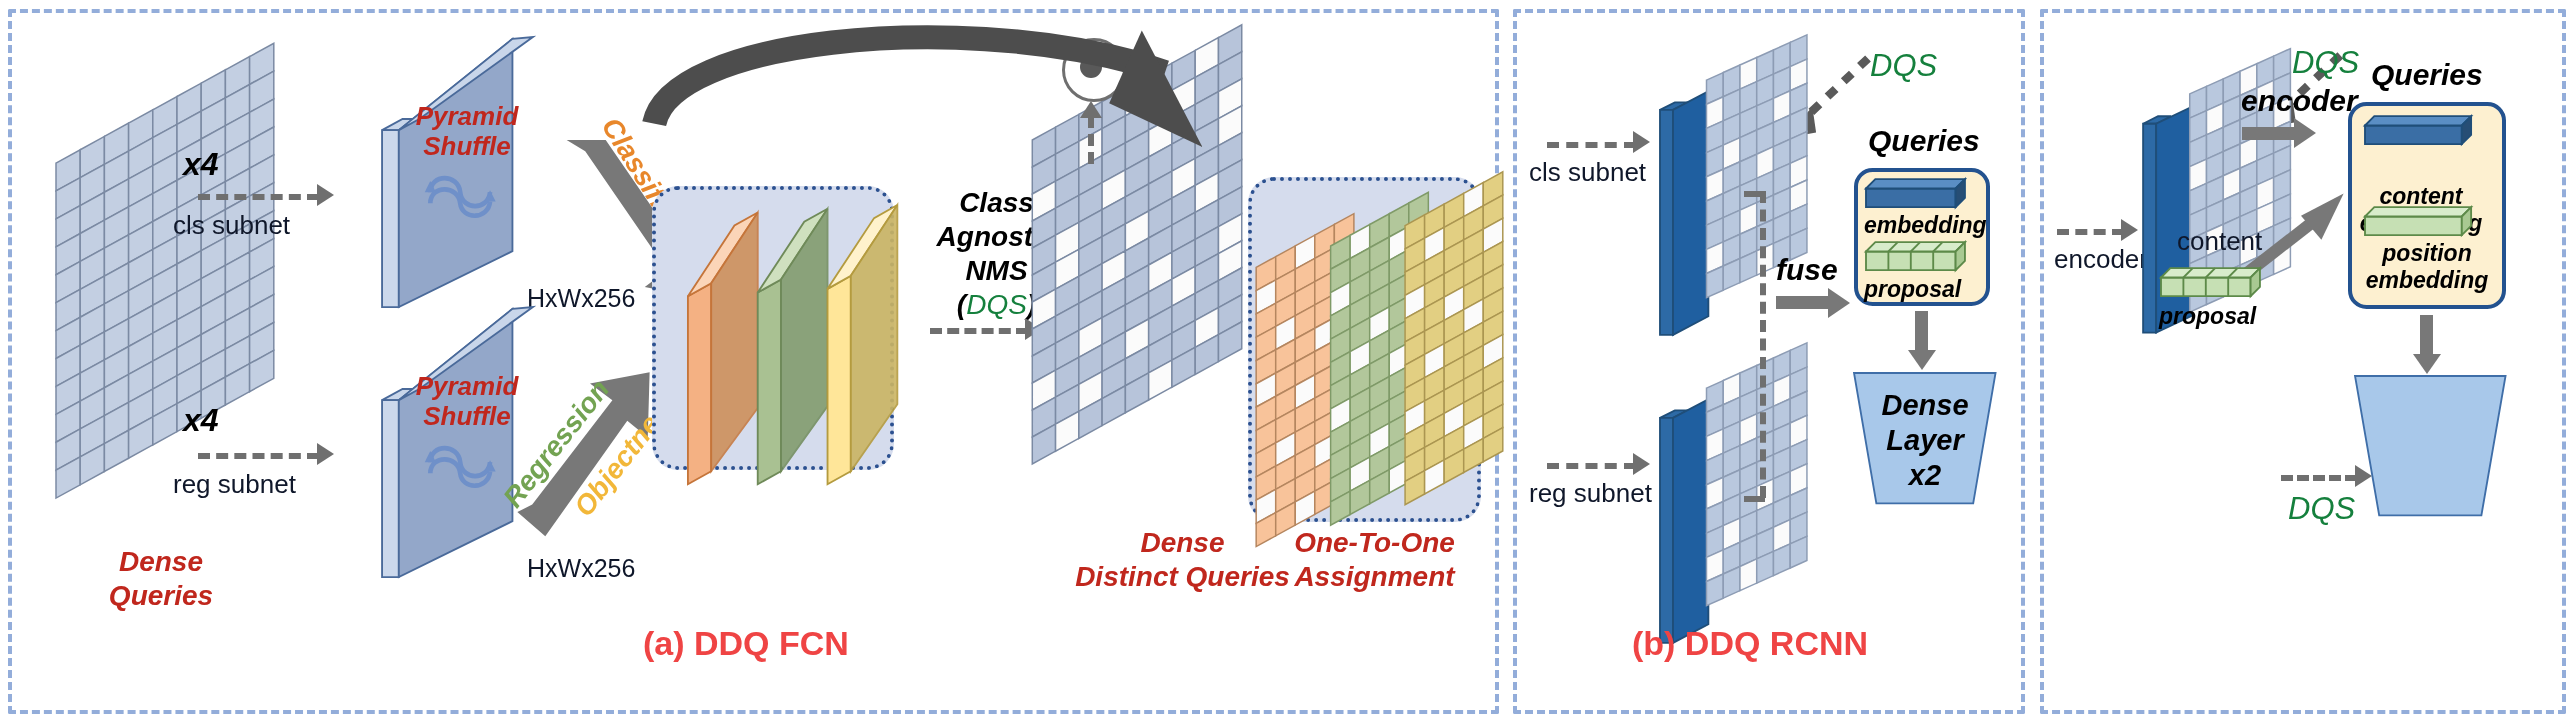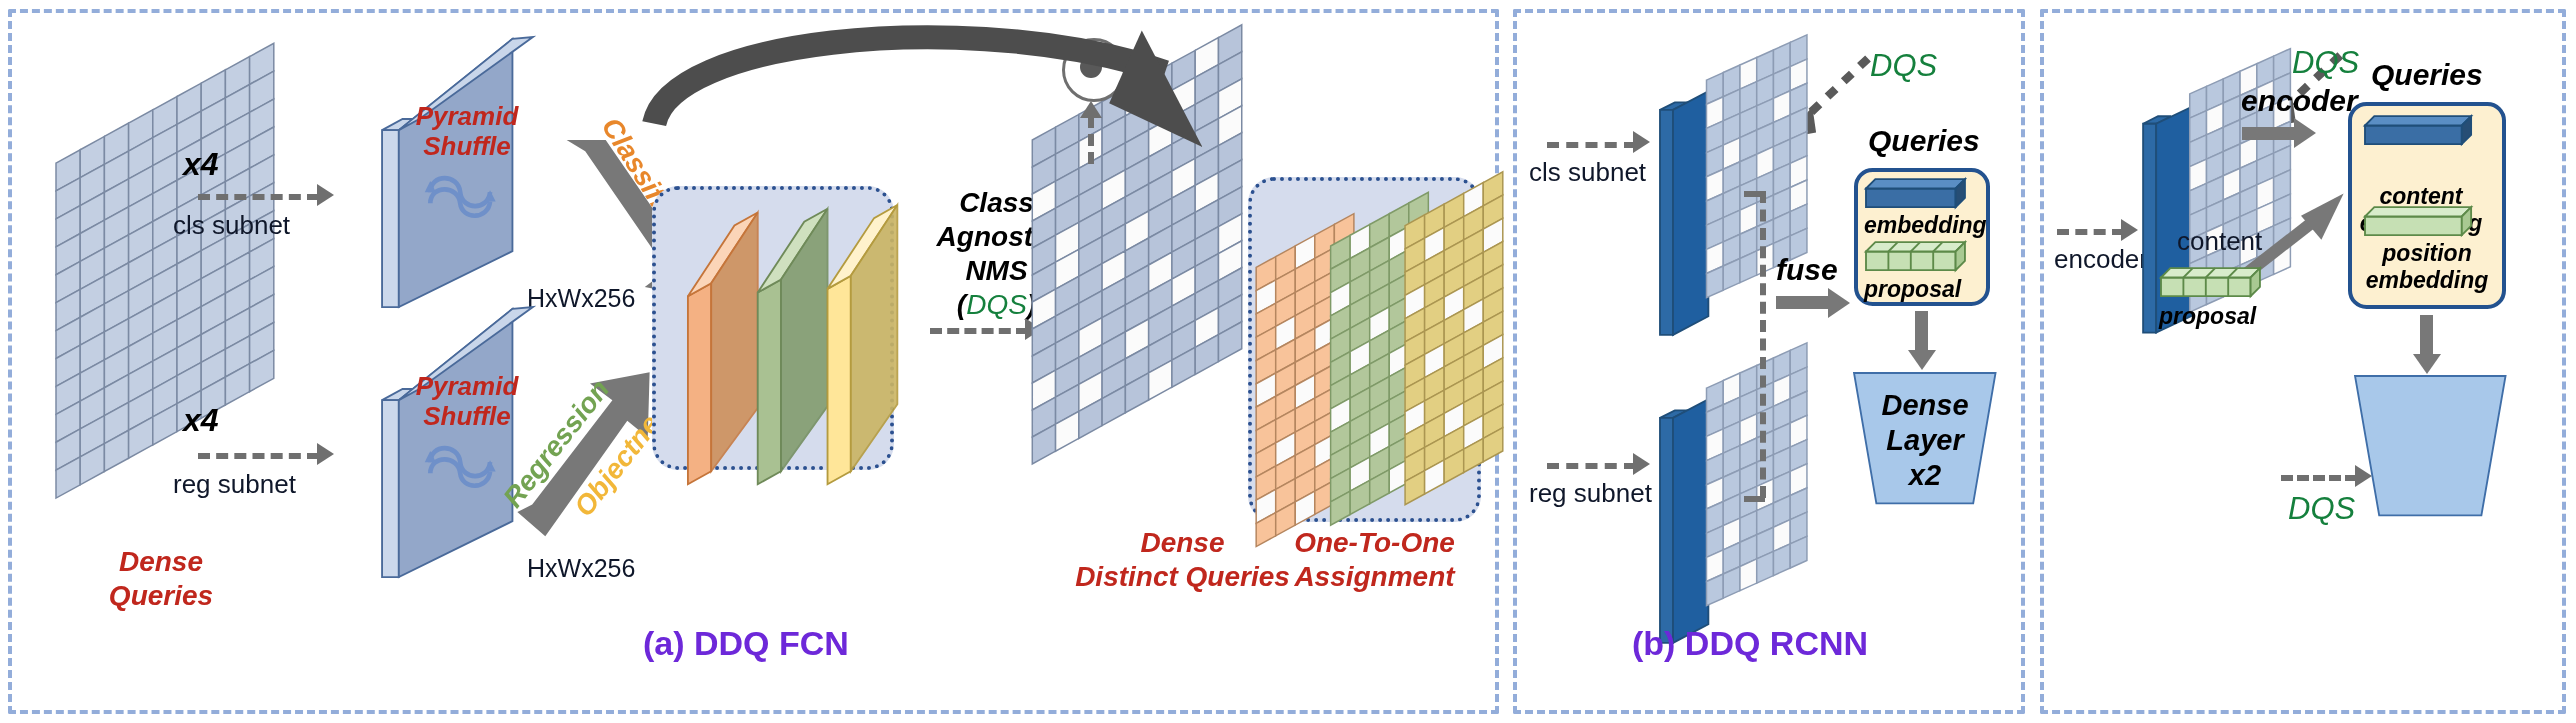--- a/index.html
+++ b/index.html
@@ -1,20 +1,20 @@
 <!DOCTYPE html>
 <html style="font-size:15px"><head>
 <meta charset="utf-8">
 <style>
   html,body{margin:0;padding:0;background:#ffffff;}
   body{width:2576px;height:724px;font-family:"Liberation Sans",sans-serif;overflow:hidden;}
   #stage{position:relative;width:2576px;height:724px;background:#fff;}
 
   .panel{position:absolute;border:4.7px dashed #93adda;border-radius:1.9px;box-sizing:border-box;}
-  .panel-caption{position:absolute;font-weight:bold;color:#6d28d9;white-space:nowrap;}
+  .panel-caption{position:absolute;font-weight:bold;color:#ef4444;white-space:nowrap;}
 
   .lbl{position:absolute;white-space:nowrap;}
   .red-bold-italic{color:#c0271d;font-weight:bold;font-style:italic;}
   .red-bold{color:#15803d;font-weight:normal;font-style:italic;}
   .blk-bold-italic{color:#000;font-weight:bold;font-style:italic;}
   .blk-plain{color:#0f172a;}
   .blk-bold{color:#000;font-weight:bold;}
 
   
   .dotbox{position:absolute;background:#d5dced;border:4.7px dotted #2c5190;border-radius:26px;box-sizing:border-box;}

